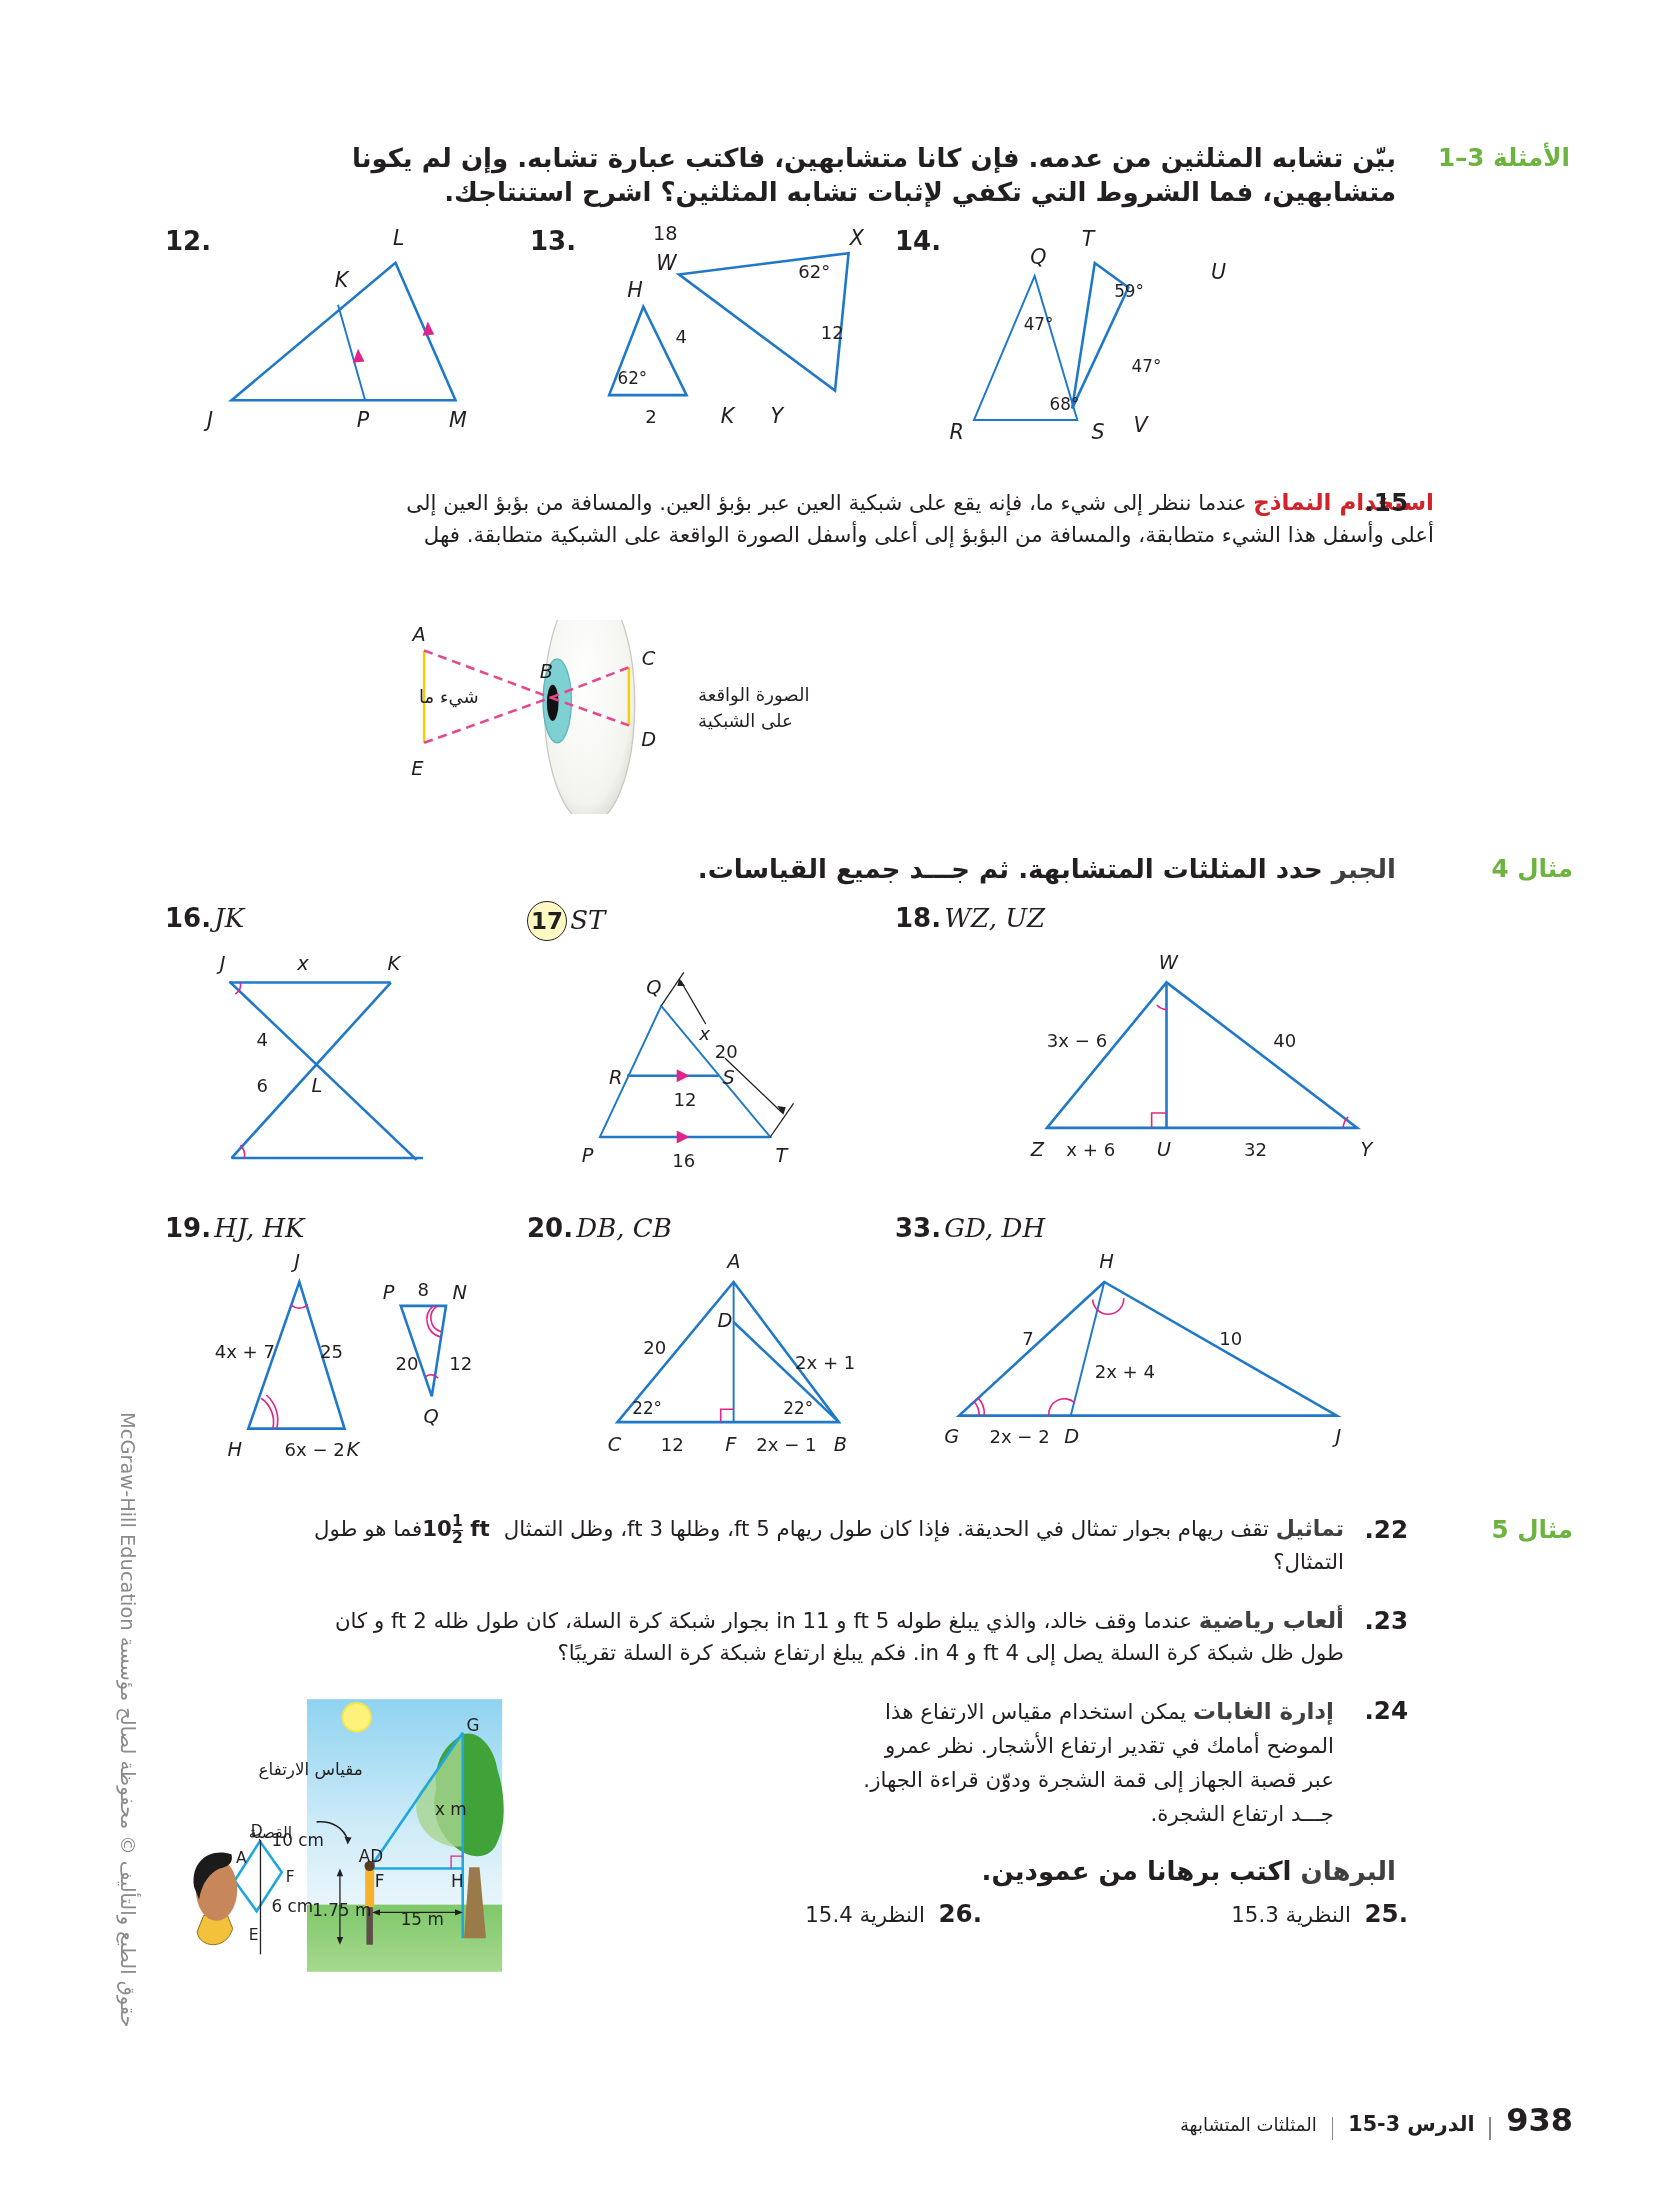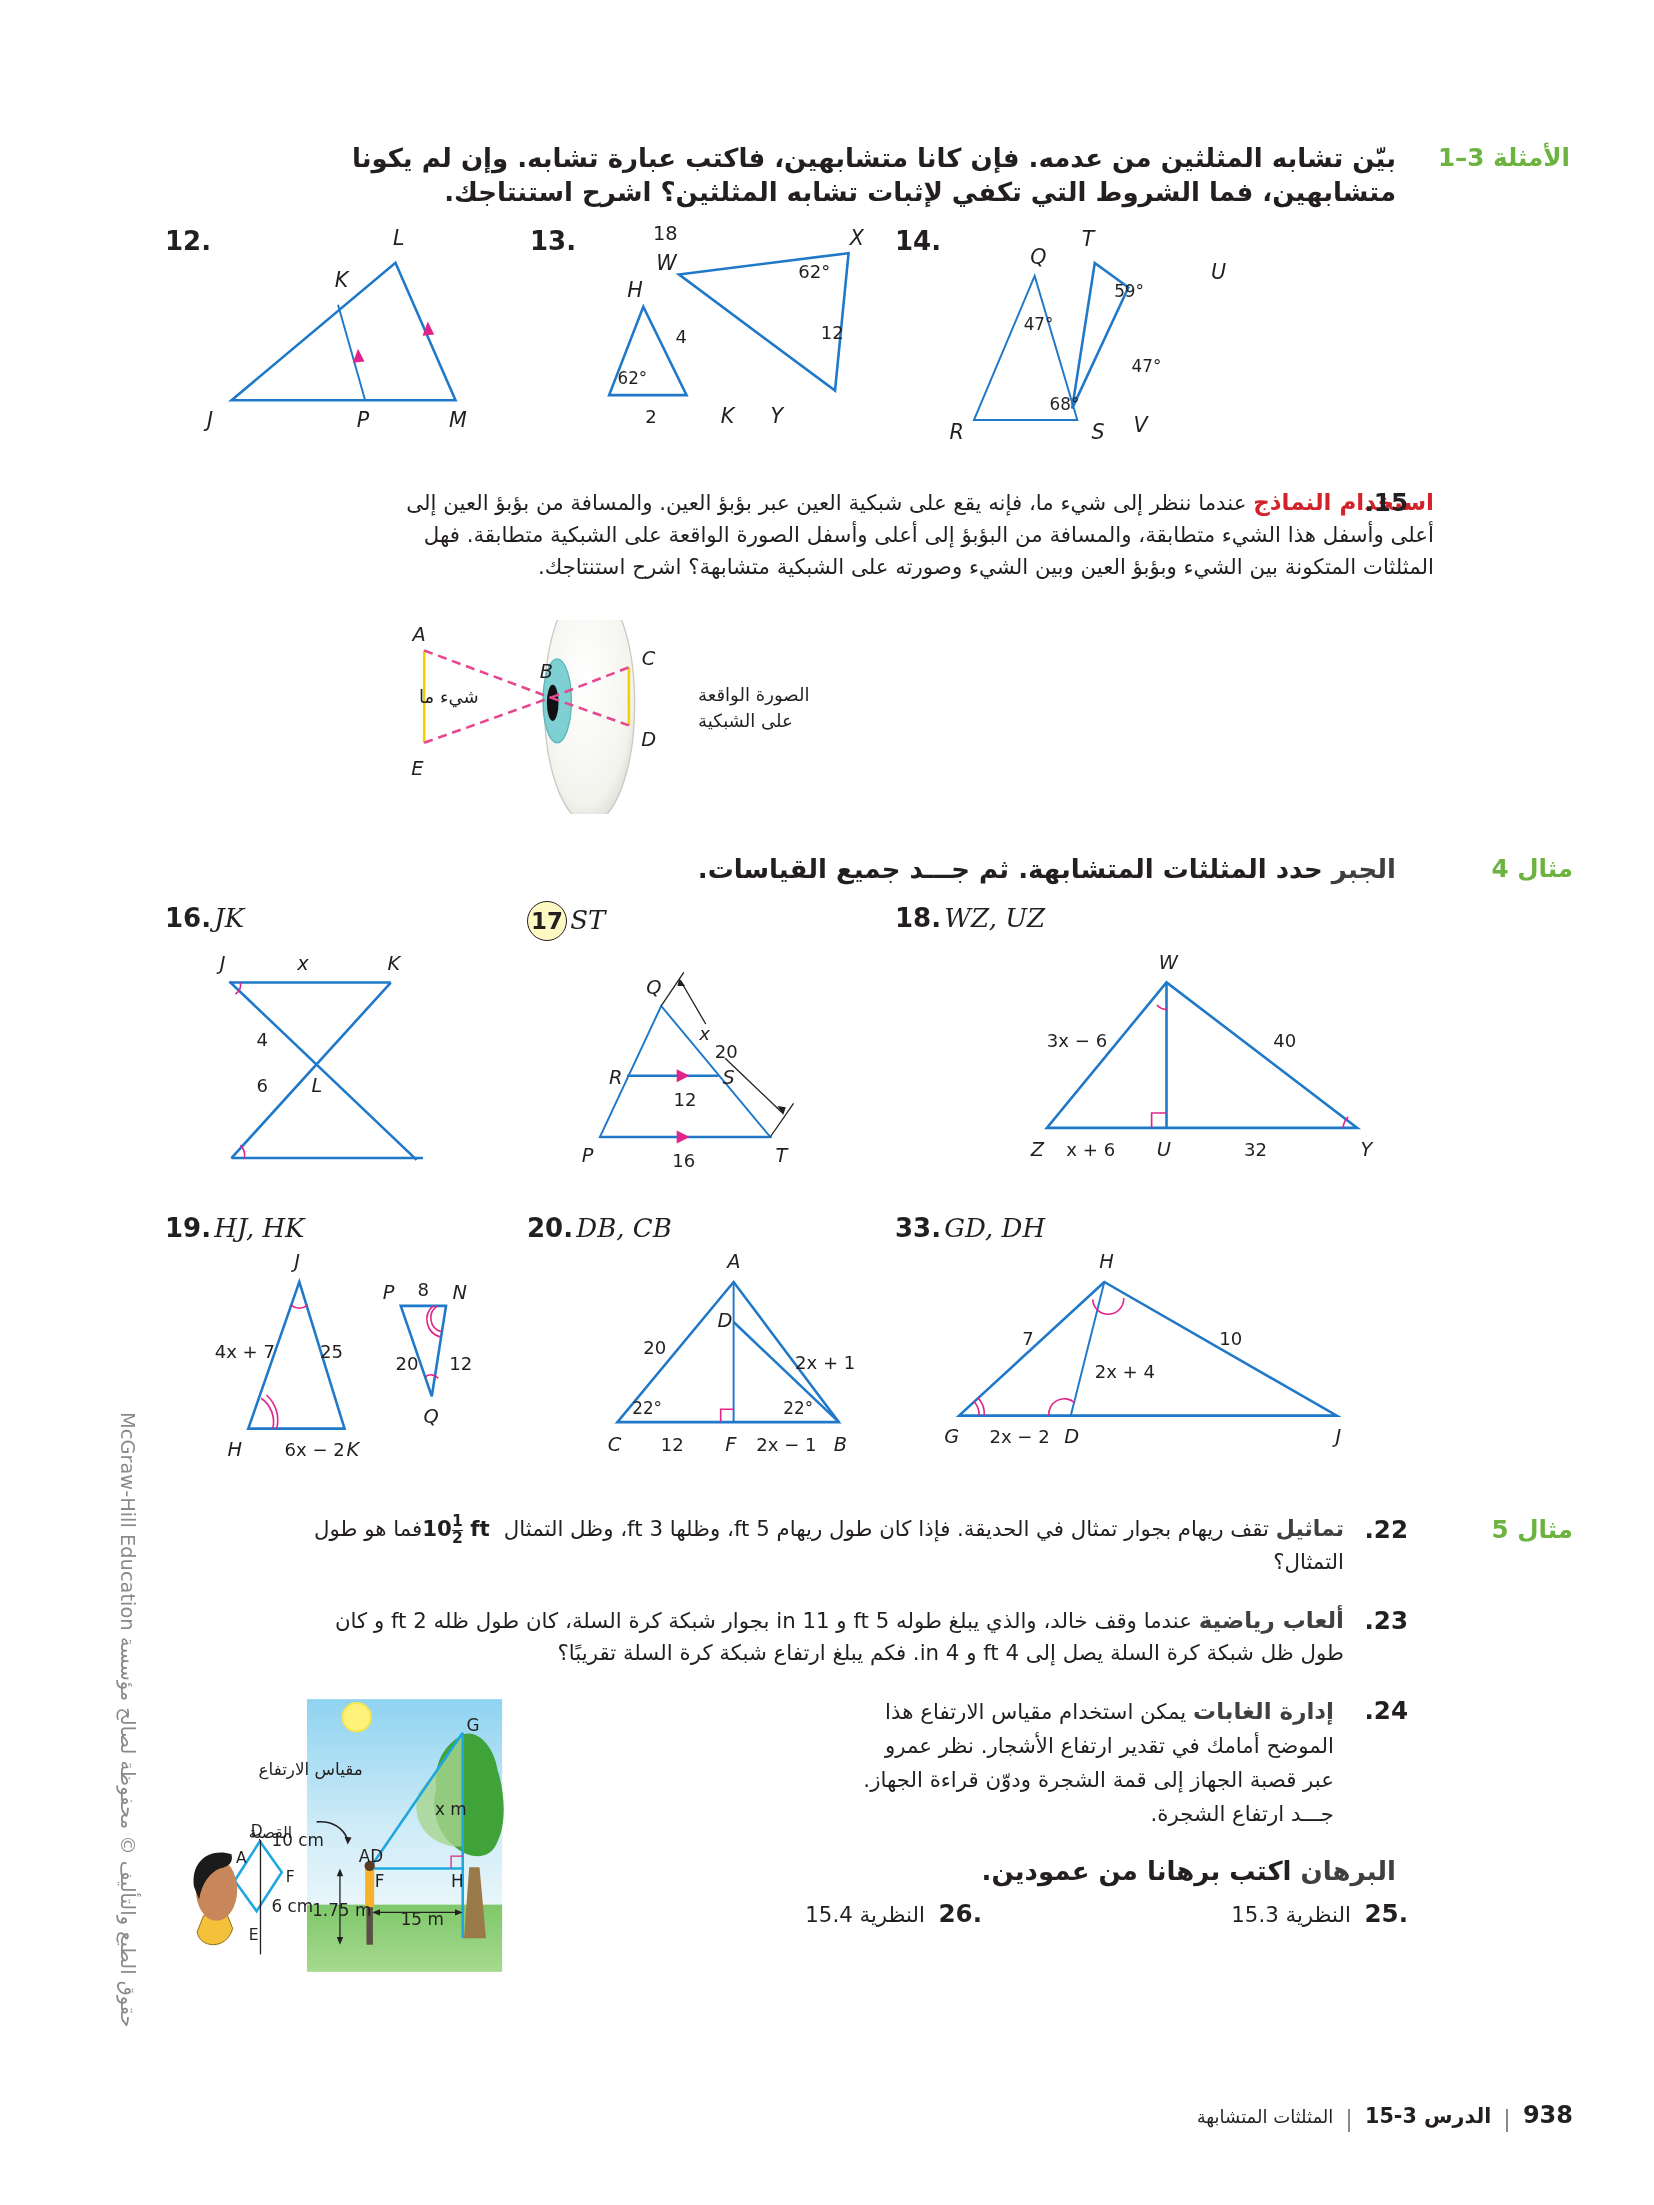--- a/index.html
+++ b/index.html
@@ -79,21 +79,20 @@
   <text x="285" y="110" font-size="26" class="up">59°</text>
   <text x="312" y="225" font-size="26" class="up">47°</text>
   <text x="30" y="330" font-size="32">R</text>
   <text x="250" y="330" font-size="32">S</text>
   <text x="315" y="318" font-size="32">V</text>
 </svg>
 
 <div class="abs ar body-text" style="right:220px; top:486px; width:1260px;">
   <div><span class="red-kw" style="font-size:23px;">استخدام النماذج</span> <span>عندما ننظر إلى شيء ما، فإنه يقع على شبكية العين عبر بؤبؤ العين. والمسافة من بؤبؤ العين إلى</span></div>
   <div>أعلى وأسفل هذا الشيء متطابقة، والمسافة من البؤبؤ إلى أعلى وأسفل الصورة الواقعة على الشبكية متطابقة. فهل</div>
-  <div>المثلثات المتكونة بين الشيء وبؤبؤ العين وبين الشيء وصورته على الشبكية متشابهة؟ اشرح استنتاجك.</div>
 </div>
 <div class="abs num" style="right:246px; top:488px;">.15</div>
 
 <svg class="abs" style="left:388px; top:620px;" width="775" height="194" viewBox="0 0 1200 300">
   <defs>
     <radialGradient id="eyeball" cx="0.45" cy="0.4" r="0.65">
       <stop offset="0" stop-color="#ffffff"></stop>
       <stop offset="0.8" stop-color="#f3f3ee"></stop>
       <stop offset="1" stop-color="#d9d9d2"></stop>
     </radialGradient>
@@ -370,19 +369,19 @@
 <div class="abs ar body-text" style="right:246px; top:1898px;">
   <span class="num">.25</span>&nbsp;&nbsp;<span>النظرية 15.3</span>
 </div>
 <div class="abs ar body-text" style="right:672px; top:1898px;">
   <span class="num">.26</span>&nbsp;&nbsp;<span>النظرية 15.4</span>
 </div>
 
 <div class="side-credit">McGraw-Hill Education حقوق الطبع والتأليف © محفوظة لصالح مؤسسة</div>
 
 <div class="abs ar" style="right:81px; top:2101px; white-space:nowrap;">
-  <span style="font-weight:bold; font-size:24px;">938</span>
+  <span style="font-weight:bold; font-size:32px;">938</span>
   <span class="footer-sep"></span>
   <span style="font-weight:bold; font-size:20.7px;">الدرس 3-15</span>
   <span class="footer-sep"></span>
   <span style="font-size:18px;">المثلثات المتشابهة</span>
 </div>
 
 
 </body></html>

